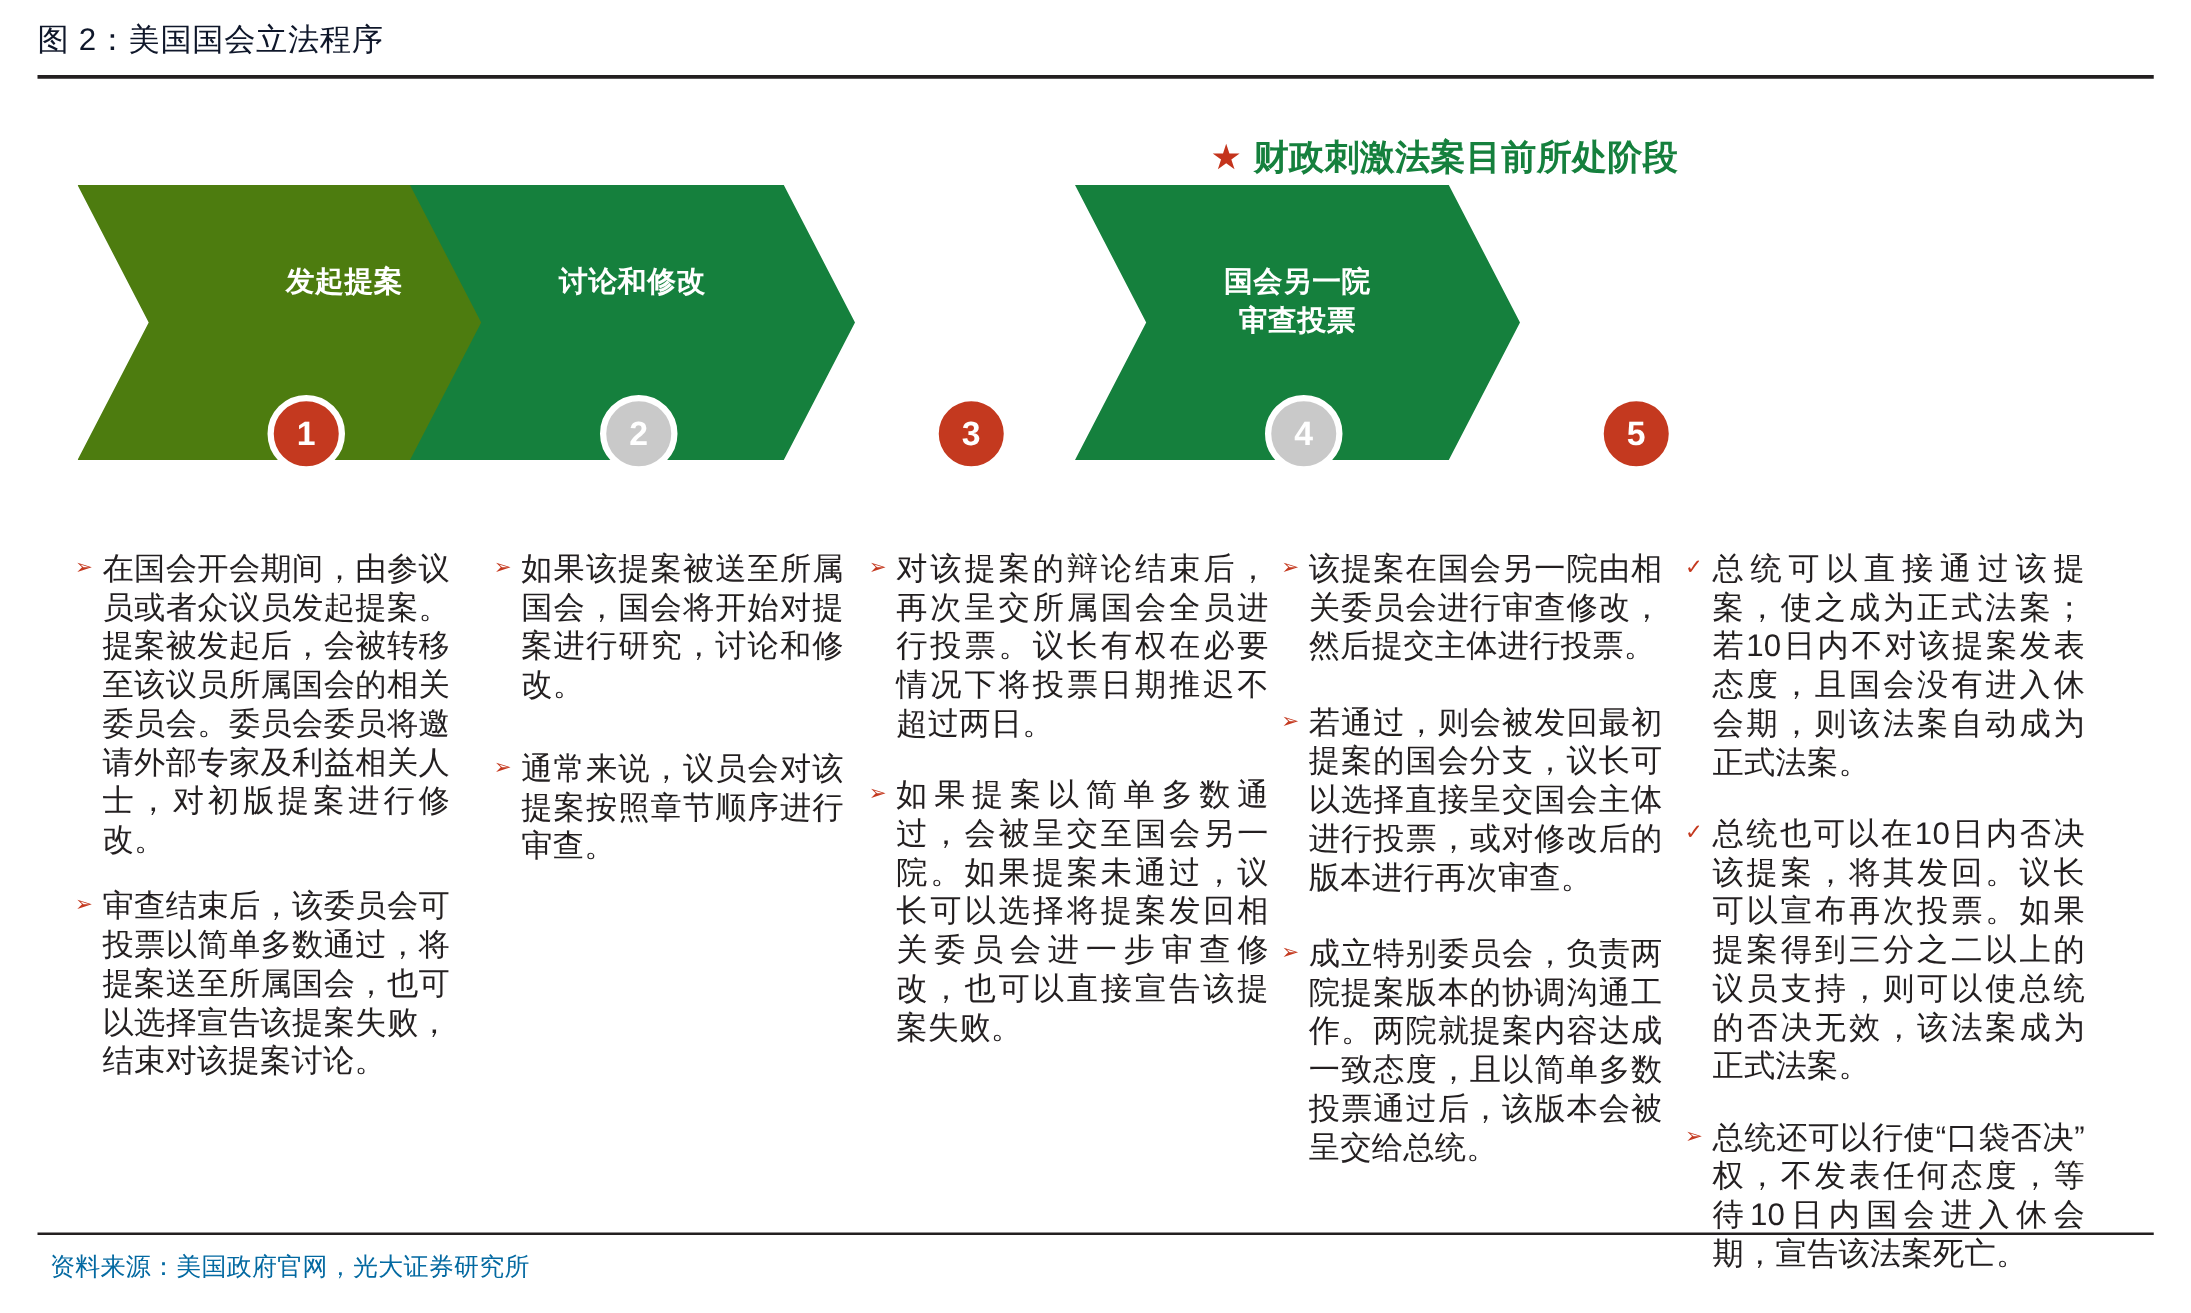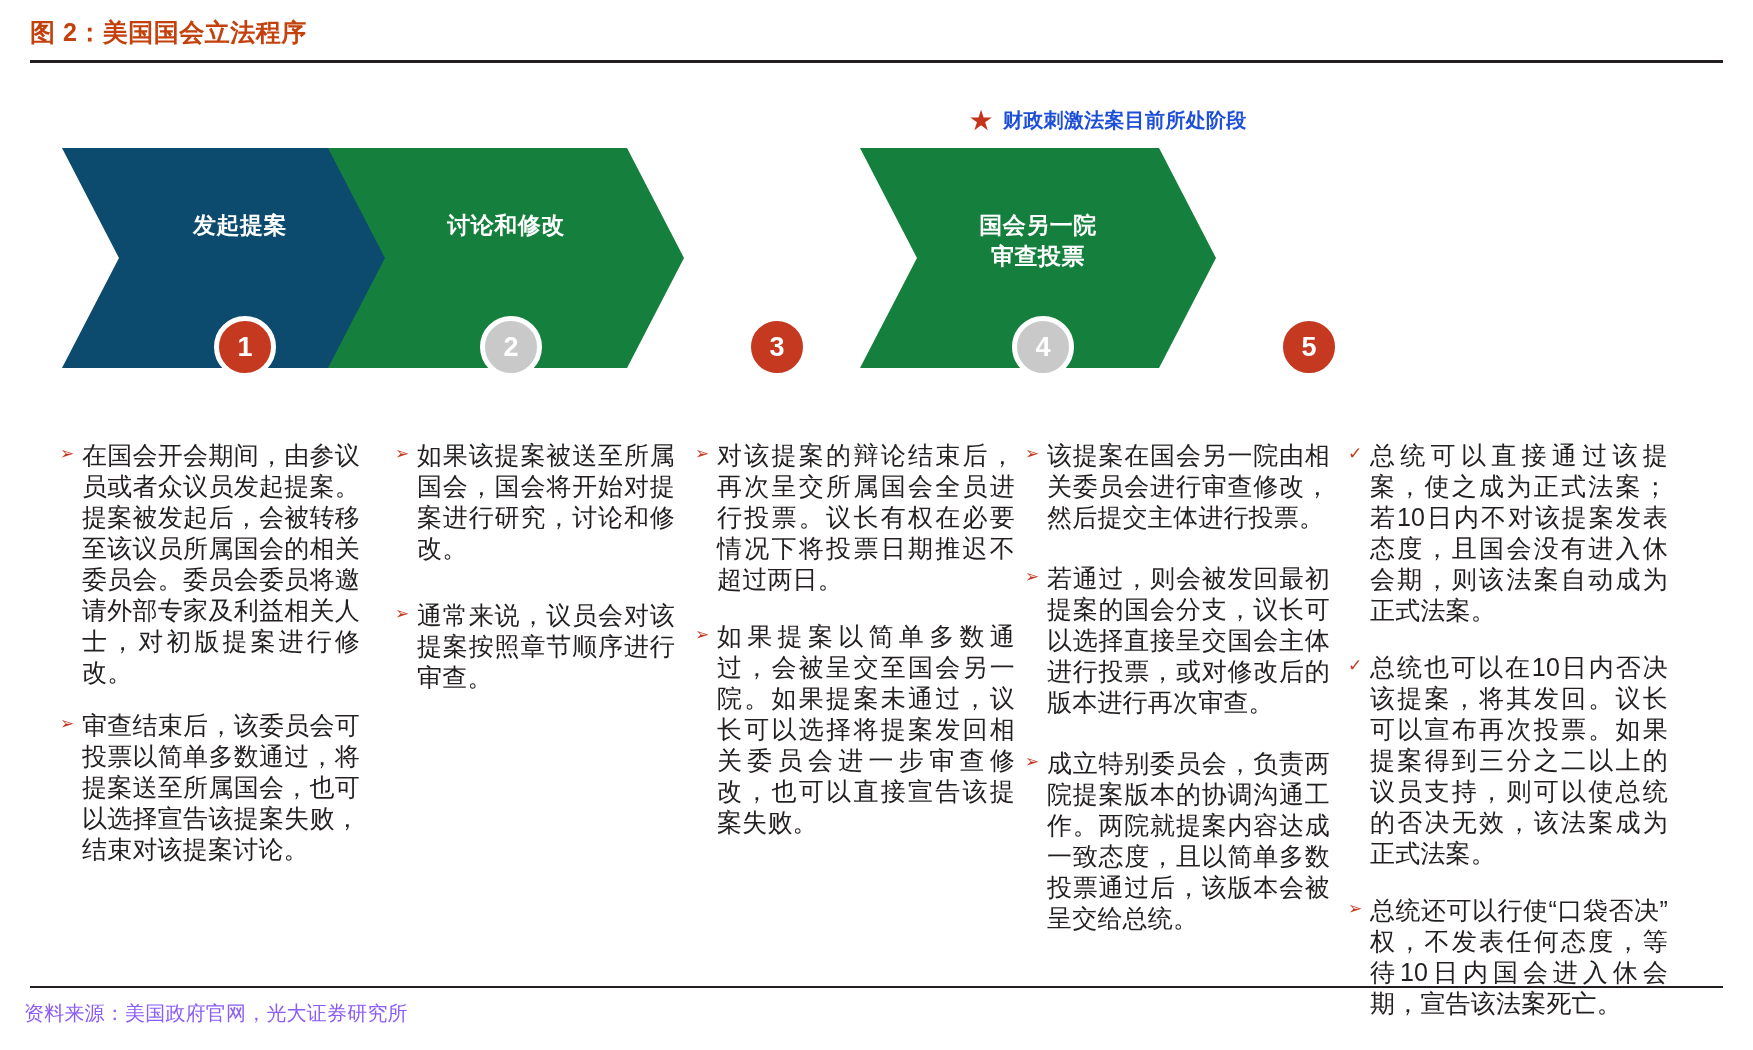--- a/index.html
+++ b/index.html
@@ -19,23 +19,23 @@
   
   .title-bar {
     position: absolute;
     left: 30px;
     top: 16px;
     width: 1693px;
     height: 46px;
   }
   .title-text {
     font-size: 25px;
-    font-weight: bold;
+    font-weight: normal;
     letter-spacing: 0.5px;
-    color: #c2410c;
+    color: #0f172a;
     line-height: 32px;
   }
   .title-rule {
     position: absolute;
     left: 0;
     top: 44px;
     width: 1693px;
     height: 3px;
     background: #231f20;
   }
@@ -51,23 +51,23 @@
   }
   .legend-star {
     width: 26px;
     height: 26px;
     color: #c4341c;
     font-size: 28px;
     line-height: 26px;
     text-align: center;
   }
   .legend-label {
-    font-size: 20px;
-    font-weight: bold;
-    color: #1d4ed8;
+    font-size: 28px;
+    font-weight: bold;
+    color: #15803d;
     letter-spacing: 0.3px;
   }
 
   
   .chevrons {
     position: absolute;
     left: 62px;
     top: 148px;
     width: 1640px;
     height: 252px;
@@ -88,21 +88,21 @@
   .chev-label {
     margin-top: 62px;
     text-align: center;
     font-size: 23px;
     font-weight: bold;
     line-height: 31px;
     letter-spacing: 0.5px;
     color: #ffffff;
     width: 80%;
   }
-  .chev-red { background: #0c4a6e; }
+  .chev-red { background: #4d7c0f; justify-content: flex-end; }
   .chev-grey { background: #15803d; }
   .chev-grey .chev-label { color: #ffffff; }
 
   .badge {
     position: absolute;
     top: 168px;
     width: 62px;
     height: 62px;
     border-radius: 50%;
     border: 5px solid #ffffff;
@@ -156,24 +156,24 @@
   .footer-rule {
     position: absolute;
     left: 30px;
     top: 986px;
     width: 1693px;
     height: 2px;
     background: #231f20;
   }
   .footer-text {
     position: absolute;
-    left: 24px;
+    left: 40px;
     top: 1000px;
     font-size: 20px;
-    color: #8b5cf6;
+    color: #0369a1;
     letter-spacing: 0.2px;
   }
 </style>
 </head>
 <body>
 
 <div class="title-bar">
   <div class="title-text">图 2：美国国会立法程序</div>
   <div class="title-rule"></div>
 </div>

